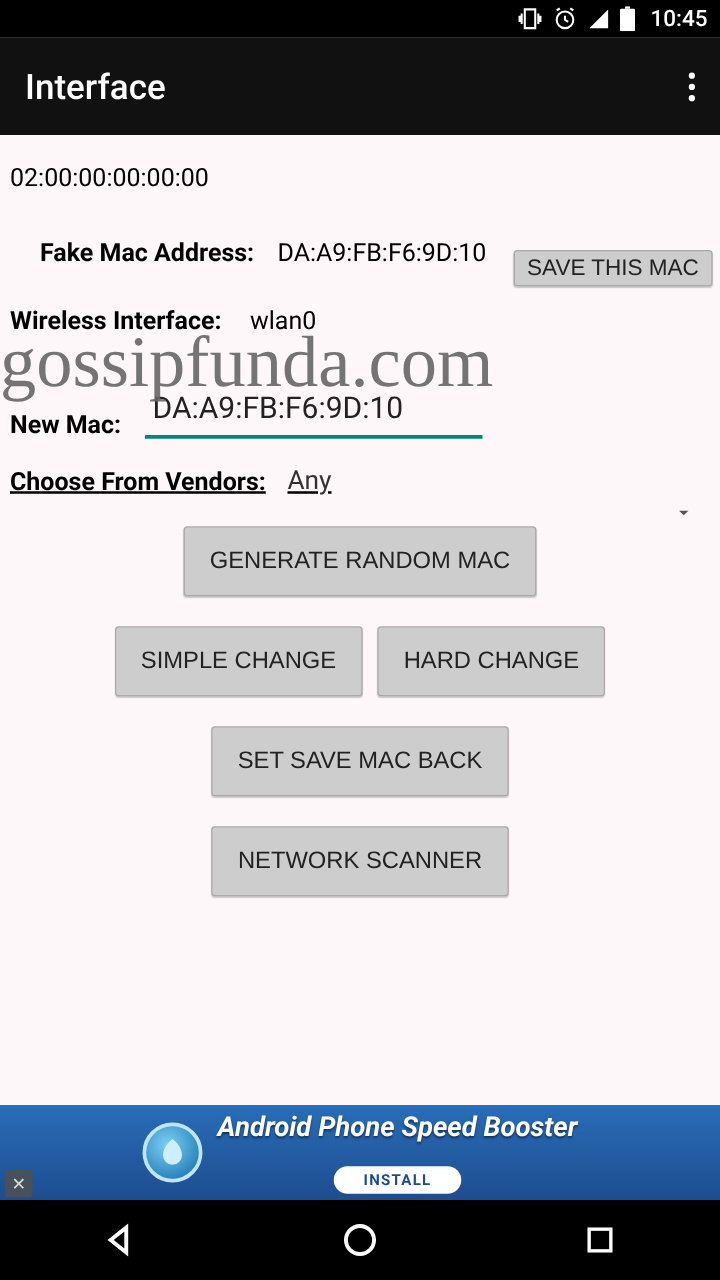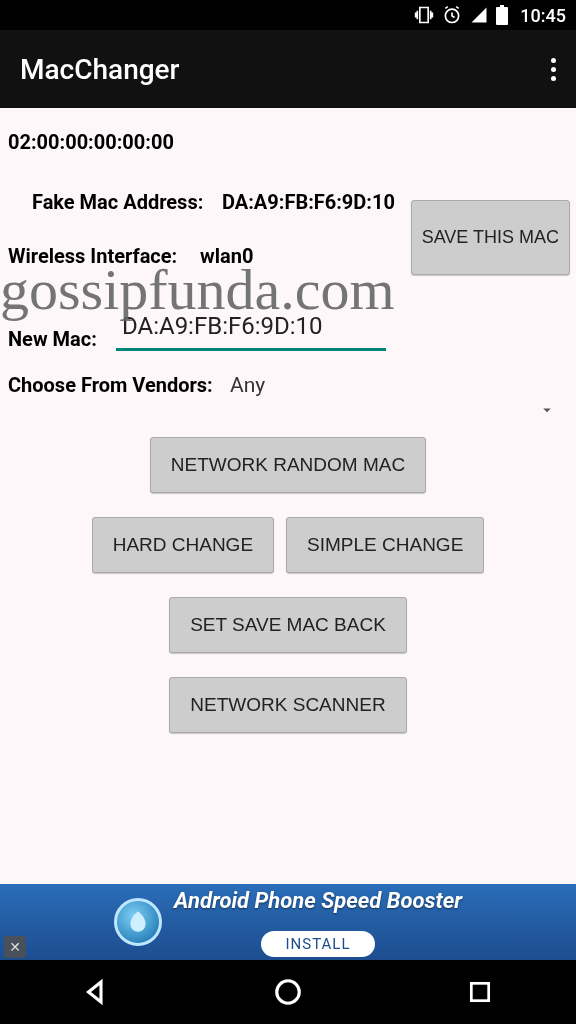--- a/index.html
+++ b/index.html
@@ -16,54 +16,54 @@
   
   .app-bar { height: 78px; background: #111; color: #fff; display: flex; align-items: center; justify-content: space-between; padding: 0 20px; }
   .app-bar .title { font-size: 28px; font-weight: 500; }
   .app-bar .more { display:flex; flex-direction: column; gap:4px; }
   .app-bar .more span { width:5px; height:5px; background:#fff; border-radius:50%; }
 
   
   .content { flex: 1; background: #fdf7fa; padding: 22px 8px 0 8px; position: relative; }
   .row { display: flex; align-items: center; margin-bottom: 24px; }
   .row .label { font-size: 20px; font-weight: 700; color: #000; width: 190px; }
-  .row .value { font-size: 20px; font-weight: 700; color: #000; text-align: right; }
+  .row .value { font-size: 20px; font-weight: 400; color: #000; text-align: right; }
   
   .row.fake { margin-top: 36px; margin-bottom: 30px; margin-left: 24px; }
   .row.fake .label { width: 190px; }
   .row.fake .value { font-size: 20px; }
   .row.iface { margin-bottom: 40px; }
   .row.iface .label { width: 192px; }
 
   .btn { background: #cdcdcd; border: 1px solid #aaa; border-radius: 3px; color: #222; font-weight: 500; font-size: 19px; padding: 14px 14px; cursor: pointer; box-shadow: 0 1px 1px rgba(0,0,0,.2); }
-  .save-btn { position: absolute; right: 6px; top: 92px; padding: 26px 10px; font-size: 18px; }
+  .save-btn { position: absolute; right: 6px; top: 92px; padding: 3px 10px; font-size: 18px; }
 
   .newmac-row { display: flex; align-items: flex-end; margin-bottom: 22px; margin-top: 30px; }
   .newmac-row .label { font-size: 20px; font-weight: 700; width: 108px; }
   .newmac-input { border: none; border-bottom: 3px solid #008577; background: transparent; font-size: 24px; padding: 4px 6px 8px 6px; width: 270px; color: #222; outline: none; font-family: inherit; }
 
-  .vendor-row { display: flex; align-items: center; margin-bottom: 40px; position: relative; }
+  .vendor-row { display: flex; align-items: center; margin-bottom: 24px; position: relative; text-decoration: underline; }
   .vendor-row .label { font-size: 20px; font-weight: 700; width: 222px; }
   .vendor-row .value { font-size: 21px; color: #333; }
   .dropdown-arrow { position: absolute; right: 12px; top: 28px; }
   .dropdown-arrow svg { fill: #555; }
 
   .button-stack { display: flex; flex-direction: column; align-items: center; gap: 24px; margin-top: 16px; }
   .button-stack .btn { padding: 16px 20px; }
   .btn-row { display: flex; gap: 12px; }
 
   
   .watermark { position: absolute; top: 148px; left: 0; width: 576px; text-align: left; font-size: 58px; color: #666; pointer-events: none; letter-spacing: 0px; font-family: Liberation Serif, serif; opacity: .9; white-space: nowrap; }
 
   
   .ad { height: 76px; background: linear-gradient(180deg, #2a6db8 0%, #1d4d8f 100%); color:#fff; display:flex; align-items:center; justify-content:center; gap:12px; position:relative; }
   .ad .adicon { width:48px; height:48px; border-radius:50%; background: radial-gradient(circle at 40% 35%, #7ecff5, #0d6aa8); border:3px solid #bfe6ff; display:flex; align-items:center; justify-content:center; }
   .ad .adicon svg { fill:#cdefff; }
   .ad .adtext { font-size:22px; font-weight:700; font-style:italic; text-shadow: 0 1px 2px rgba(0,0,0,.5); }
-  .ad .install { background:#fff; color:#1d4d8f; font-weight:400; font-size:15px; border-radius:18px; padding:4px 24px; margin-top:2px; letter-spacing:1px; }
+  .ad .install { background:#fff; color:#1d4d8f; font-weight:700; font-size:12px; border-radius:18px; padding:4px 24px; margin-top:2px; letter-spacing:1px; }
   .ad .stack { display:flex; flex-direction:column; align-items:center; gap:16px; }
   .ad .close { position:absolute; left:4px; bottom:2px; width:22px; height:22px; background: rgba(80,80,80,.85); border-radius:3px; display:flex; align-items:center; justify-content:center; color:#ddd; font-size:14px; }
 
   
   .nav-bar { height: 64px; background: #000; display: flex; align-items: center; justify-content: space-around; }
   .nav-bar .navbtn { width:90px; display:flex; justify-content:center; }
   .nav-bar svg { stroke: #fff; fill: none; stroke-width: 2.5; }
 </style>
 </head>
 <body>
@@ -90,21 +90,21 @@
     <span class="icon">
       <svg width="12" height="20" viewBox="0 0 12 20">
           <rect x="0" y="2" width="12" height="18" rx="1"></rect>
           <rect x="4" y="0" width="4" height="2"></rect>
         </svg>
     </span>
     <span class="time">10:45</span>
   </div>
 
   <div class="app-bar">
-    <div class="title">MacChanger</div>
+    <div class="title">Interface</div>
     <div class="more">
         <span></span>
         <span></span>
         <span></span>
       </div>
   </div>
 
   <div class="content">
 
     <div class="row">
@@ -132,24 +132,24 @@
       <div class="label">Choose From Vendors:</div>
       <div class="value">Any</div>
       <span class="dropdown-arrow">
         <svg width="18" height="18" viewBox="0 0 24 24">
             <path d="M7 10l5 5 5-5z"></path>
           </svg>
       </span>
     </div>
 
     <div class="button-stack">
-      <button class="btn">NETWORK RANDOM MAC</button>
+      <button class="btn">GENERATE RANDOM MAC</button>
       <div class="btn-row">
+        <button class="btn">SIMPLE CHANGE</button>
         <button class="btn">HARD CHANGE</button>
-        <button class="btn">SIMPLE CHANGE</button>
       </div>
       <button class="btn">SET SAVE MAC BACK</button>
       <button class="btn">NETWORK SCANNER</button>
     </div>
 
     <div class="watermark">gossipfunda.com</div>
   </div>
 
   <div class="ad">
     <div class="close">✕</div>

